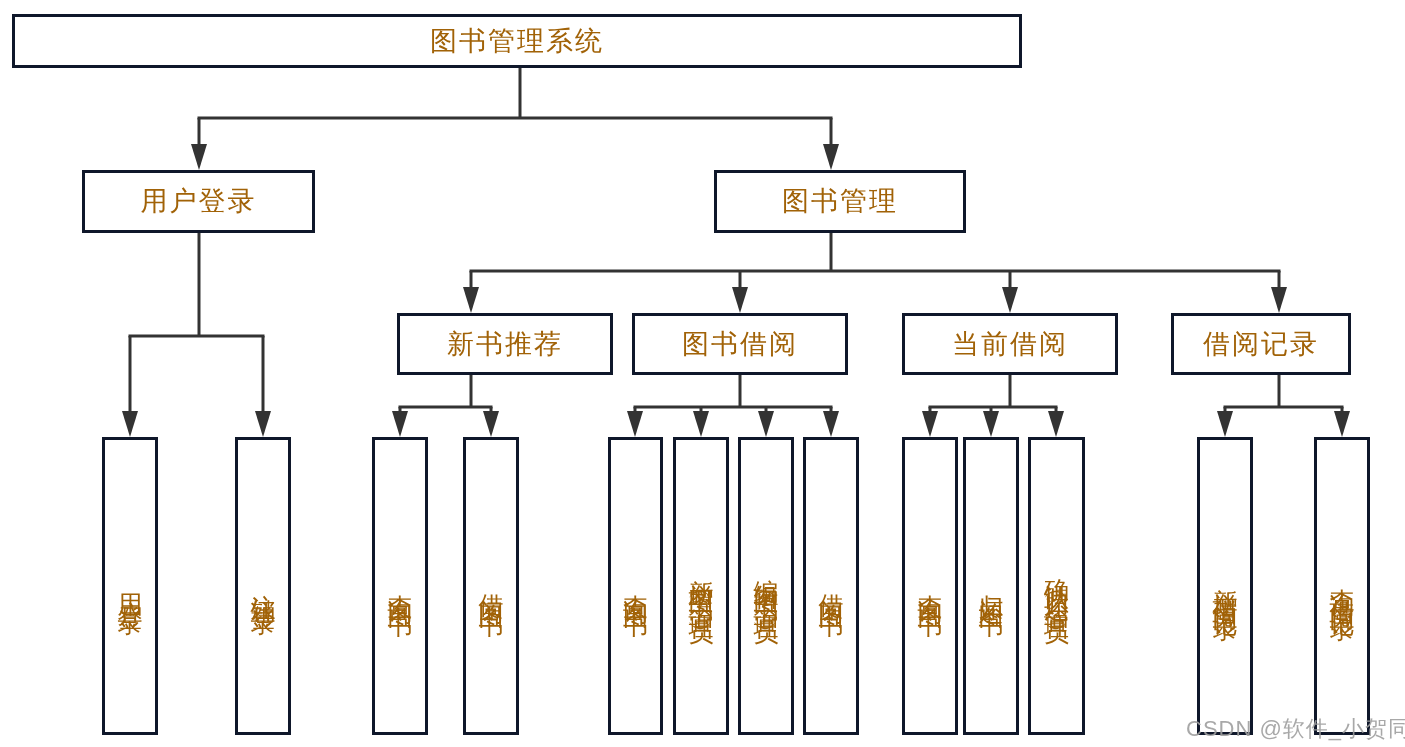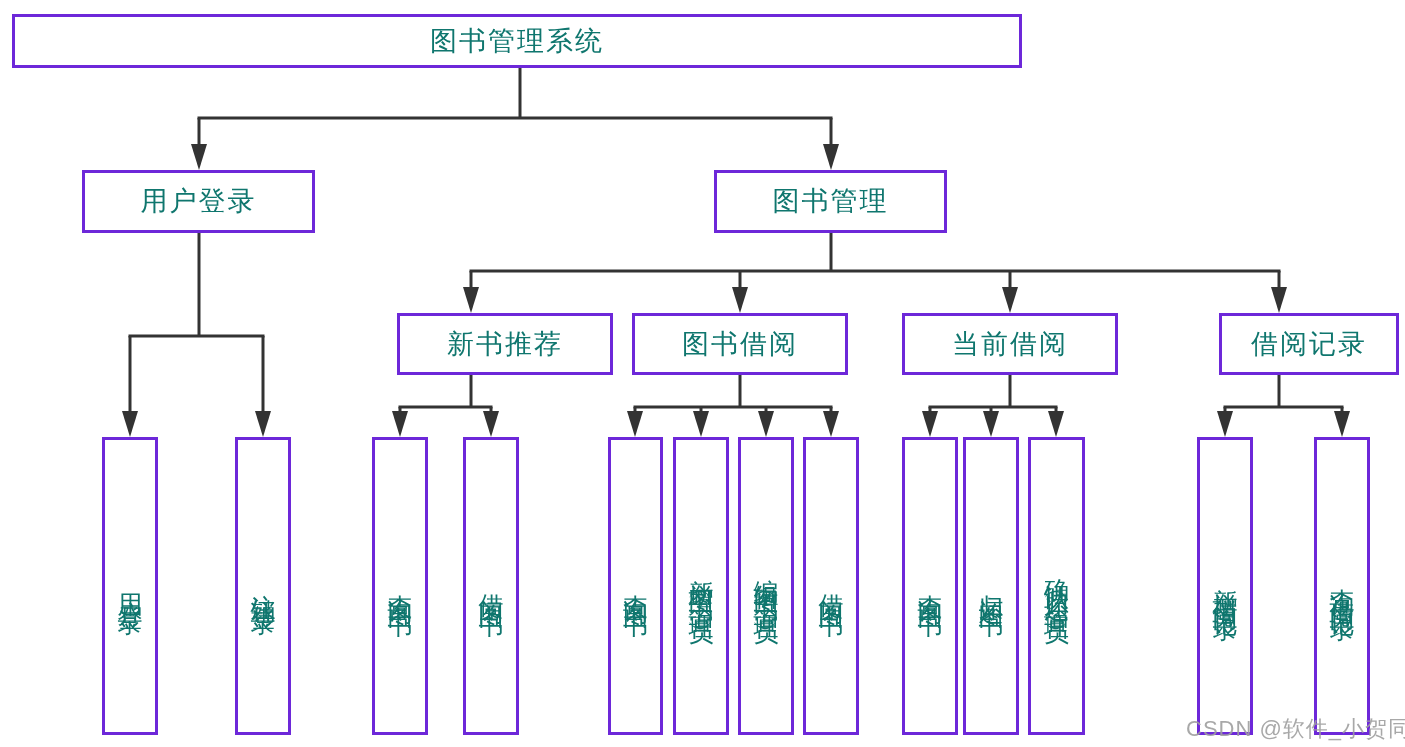--- a/index.html
+++ b/index.html
@@ -13,23 +13,23 @@
   }
   .connectors {
     position: absolute;
     left: 0; top: 0;
     width: 1405px; height: 747px;
     pointer-events: none;
   }
   .box {
     position: absolute;
     box-sizing: border-box;
-    border: 3px solid #6d28d9;
+    border: 3px solid #0f172a;
     background: #ffffff;
-    color: #0f766e;
+    color: #a16207;
     display: flex;
     align-items: center;
     justify-content: center;
     text-align: center;
   }
   .h-box {
     font-size: 27px;
     letter-spacing: 2px;
     line-height: 1;
   }
@@ -122,26 +122,26 @@
       <polygon points="983,411 999,411 991,437"></polygon>
       <polygon points="1048,411 1064,411 1056,437"></polygon>
       <polygon points="1217,411 1233,411 1225,437"></polygon>
       <polygon points="1334,411 1350,411 1342,437"></polygon>
     </g>
   </svg>
 
   <div class="box h-box" style="left:12px; top:14px; width:1010px; height:54px;">图书管理系统</div>
 
   <div class="box h-box" style="left:82px; top:170px; width:233px; height:63px;">用户登录</div>
-  <div class="box h-box" style="left:714px; top:170px; width:233px; height:63px;">图书管理</div>
+  <div class="box h-box" style="left:714px; top:170px; width:252px; height:63px;">图书管理</div>
 
   <div class="box h-box" style="left:363px; top:313px; width:216px; height:62px;margin-left:34px;">新书推荐</div>
   <div class="box h-box" style="left:632px; top:313px; width:216px; height:62px;">图书借阅</div>
   <div class="box h-box" style="left:902px; top:313px; width:216px; height:62px;">当前借阅</div>
-  <div class="box h-box" style="left:1171px; top:313px; width:180px; height:62px;margin-left:48px;">借阅记录</div>
+  <div class="box h-box" style="left:1171px; top:313px; width:180px; height:62px;">借阅记录</div>
 
   <div class="box v-box" style="left:102px; top:437px; width:56px; height:298px;">用户登录</div>
   <div class="box v-box" style="left:235px; top:437px; width:56px; height:298px;">注销登录</div>
 
   <div class="box v-box" style="left:372px; top:437px; width:56px; height:298px;">查询图书</div>
   <div class="box v-box" style="left:463px; top:437px; width:56px; height:298px;">借阅图书</div>
 
   <div class="box v-box" style="left:608px; top:437px; width:55px; height:298px;">查询图书</div>
   <div class="box v-box" style="left:673px; top:437px; width:56px; height:298px;">新增图书（管理员）</div>
   <div class="box v-box" style="left:738px; top:437px; width:56px; height:298px;">编辑图书（管理员）</div>

